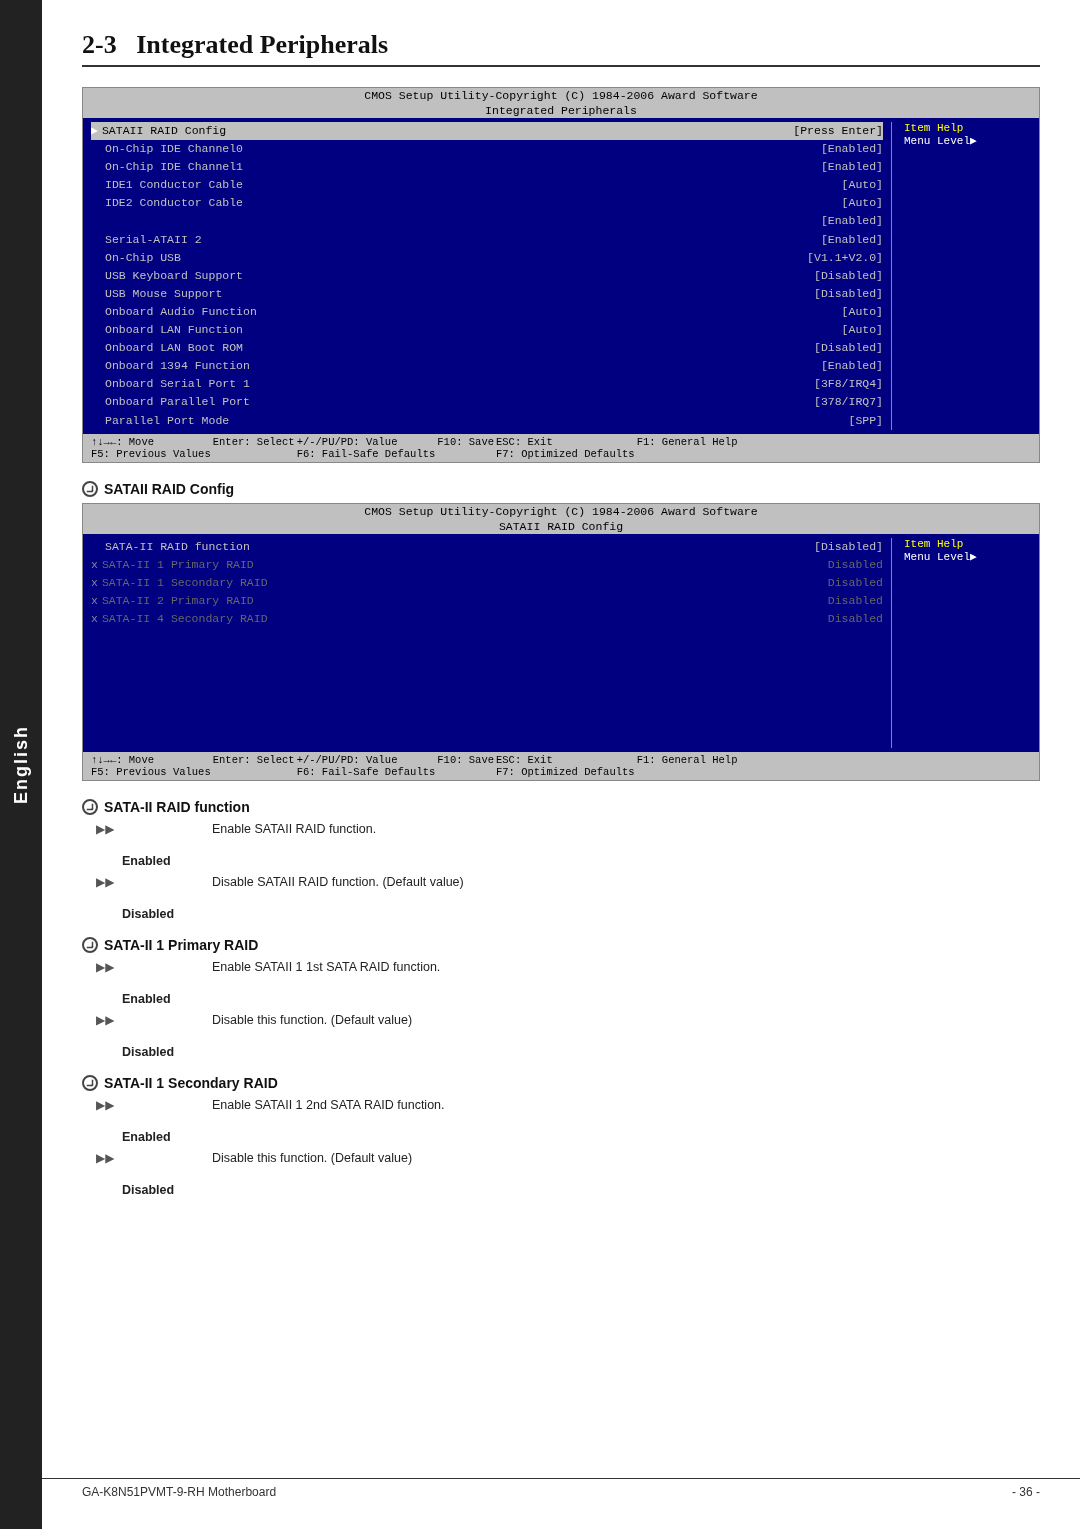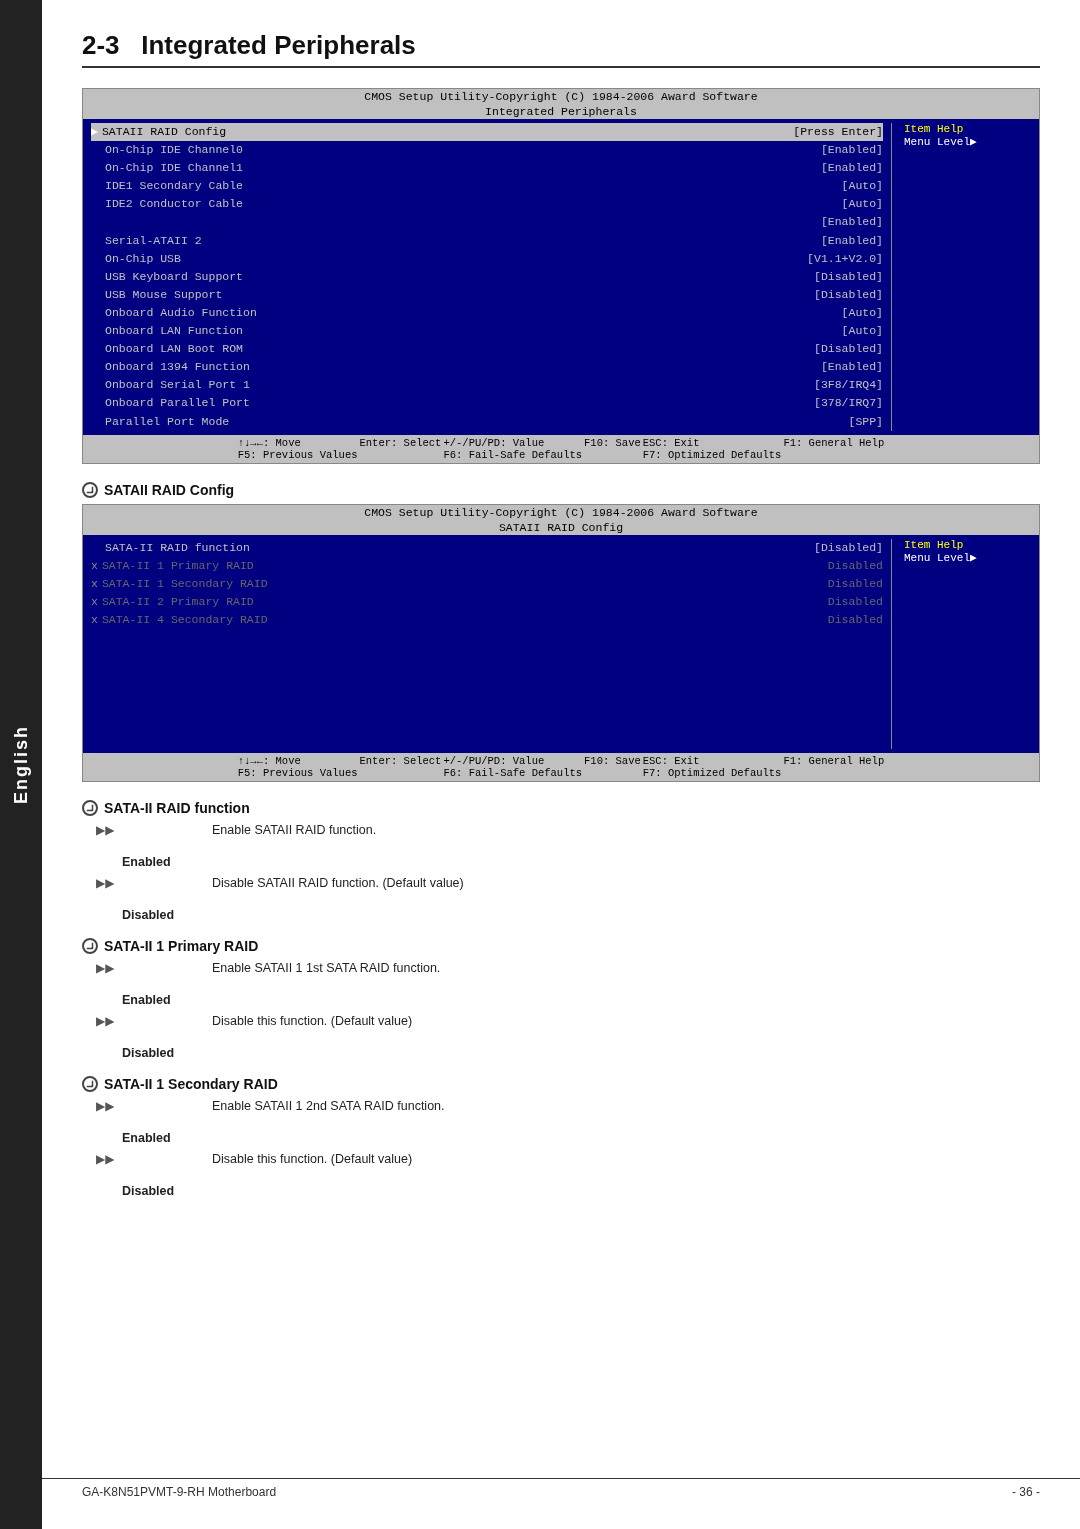--- a/index.html
+++ b/index.html
@@ -41,20 +41,21 @@
     }
 
     
     .chapter-heading {
       font-size: 26px;
       font-weight: bold;
       margin-bottom: 20px;
       color: #111;
       border-bottom: 2px solid #333;
       padding-bottom: 5px;
+      font-family: Liberation Serif, serif;
     }
     .chapter-heading span {
       font-size: 26px;
     }
 
     
     .bios-screen {
       border: 1px solid #888;
       background: #000080;
       color: #c0c0c0;
@@ -95,21 +96,21 @@
       color: #000;
     }
     .bios-row .label { flex: 1; }
     .bios-row .value { text-align: center; }
     .bios-row .arrow { color: #fff; margin-right: 4px; }
     .bios-row .x-prefix { color: #888; margin-right: 4px; }
     .bios-footer {
       background: #c0c0c0;
       color: #000;
       display: flex;
-      justify-content: center;
+      justify-content: flex-start;
       padding: 2px 8px;
       font-family: 'Courier New', monospace;
       font-size: 10.5px;
       flex-wrap: wrap;
       gap: 2px;
     }
     .bios-footer-col {
       display: flex;
       flex-direction: column;
     }
@@ -238,21 +239,21 @@
               <span class="label">On-Chip IDE Channel0</span>
               <span class="value">[Enabled]</span>
             </div>
             <div class="bios-row">
               <span style="display:inline-block;width:14px;"></span>
               <span class="label">On-Chip IDE Channel1</span>
               <span class="value">[Enabled]</span>
             </div>
             <div class="bios-row">
               <span style="display:inline-block;width:14px;"></span>
-              <span class="label">IDE1 Secondary Cable</span>
+              <span class="label">IDE1 Conductor Cable</span>
               <span class="value">[Auto]</span>
             </div>
             <div class="bios-row">
               <span style="display:inline-block;width:14px;"></span>
               <span class="label">IDE2 Conductor Cable</span>
               <span class="value">[Auto]</span>
             </div>
             <div class="bios-row">
               <span style="display:inline-block;width:14px;"></span>
               <span class="value">[Enabled]</span>

